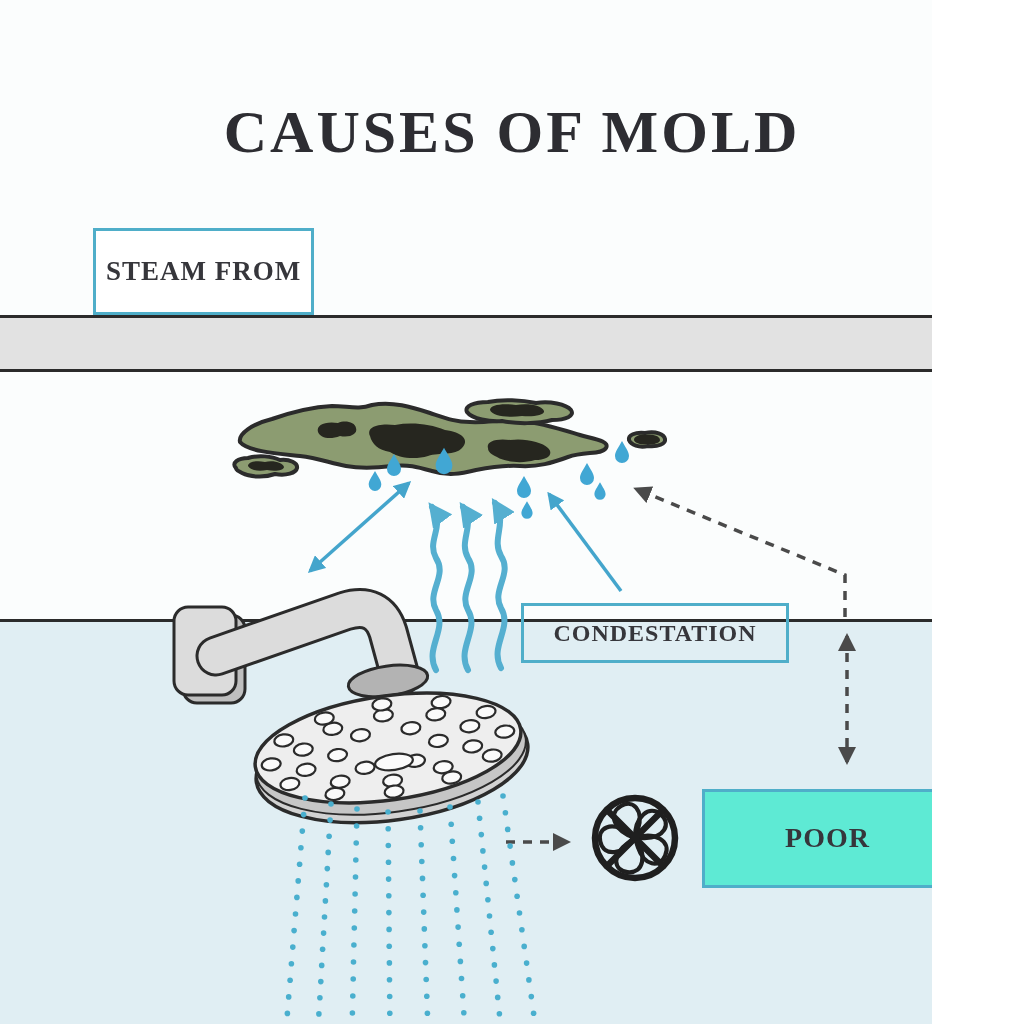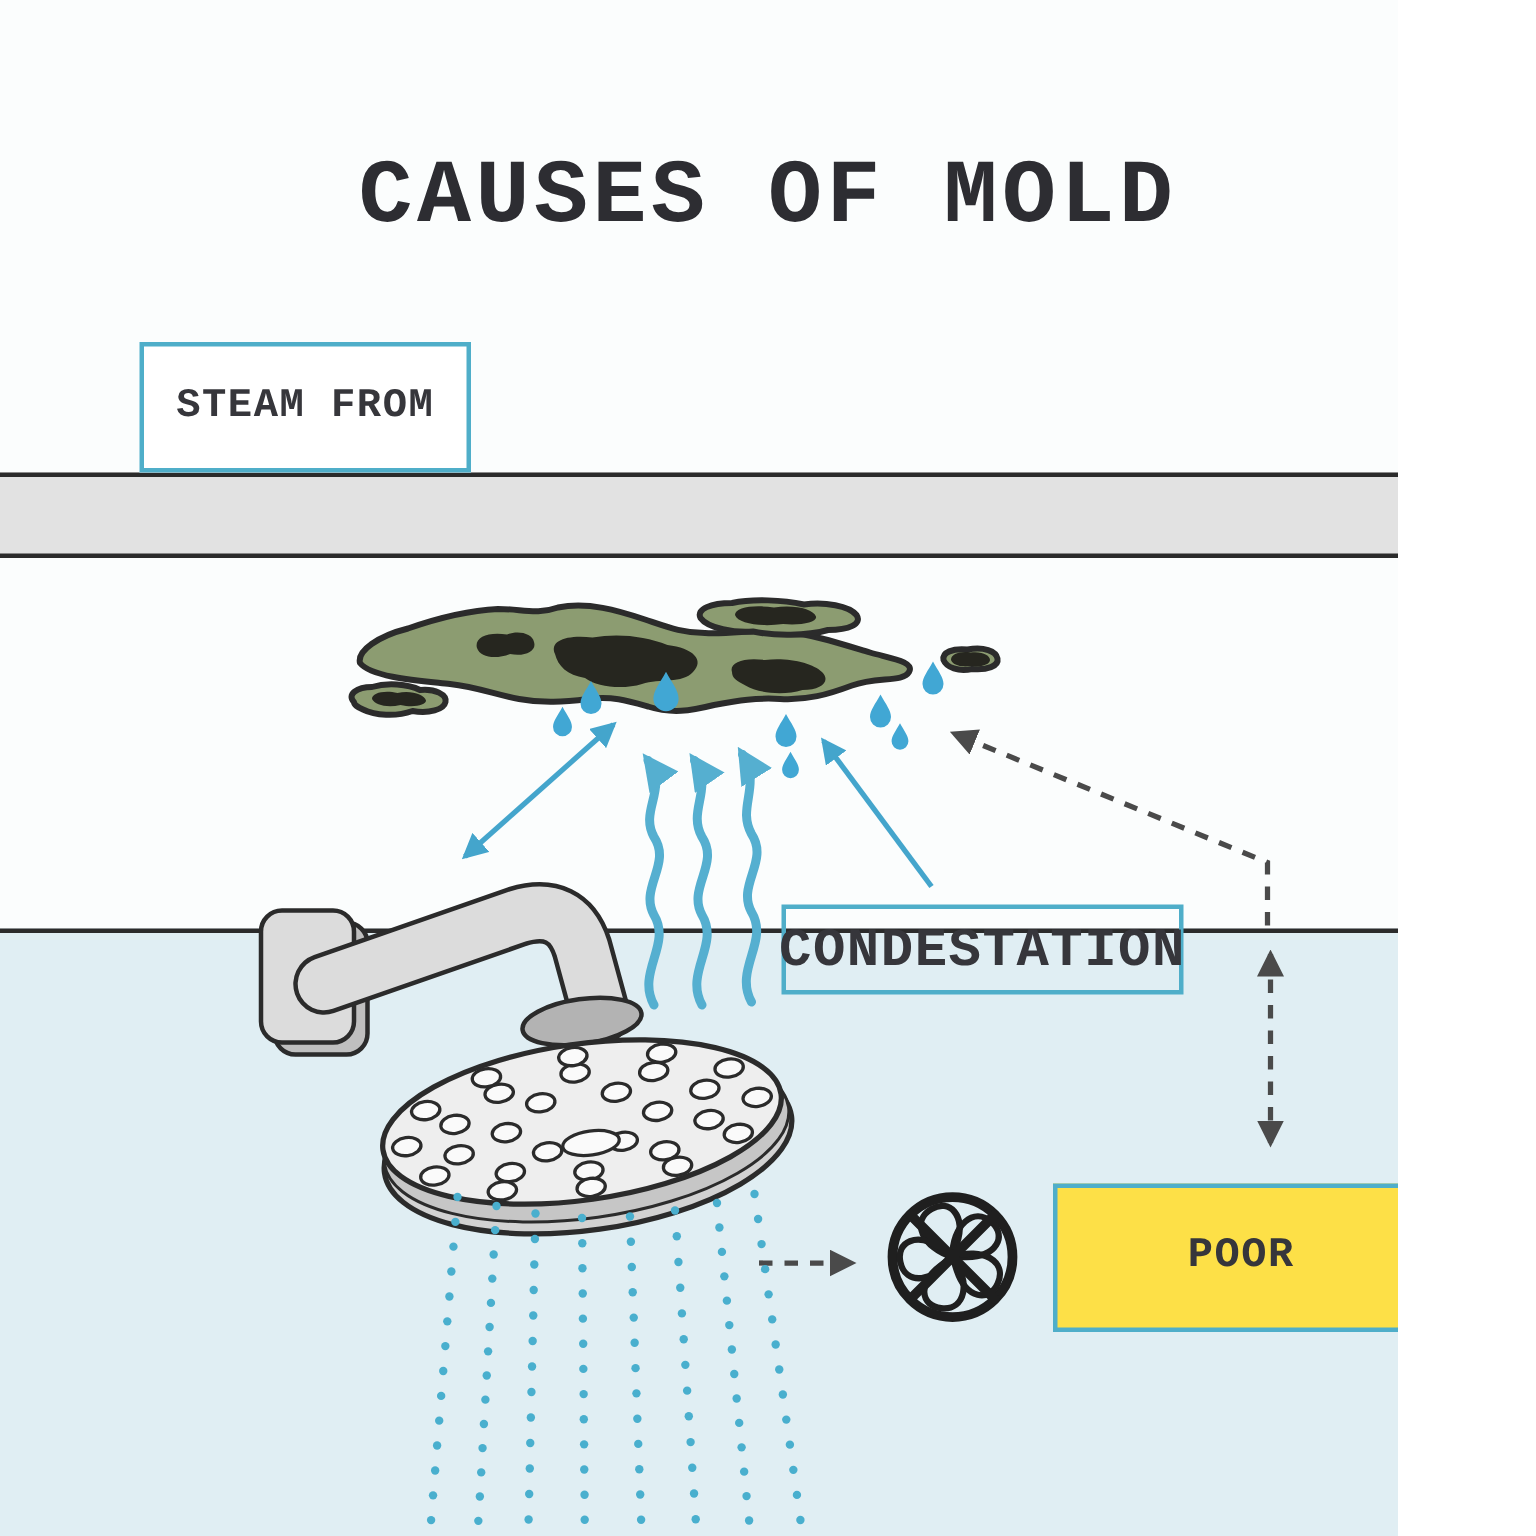--- a/index.html
+++ b/index.html
@@ -1,34 +1,34 @@
 <!DOCTYPE html>
 <html style="--c-background: #FBFDFD; --c-wall: #E0EEF3; --c-ceiling: #E2E2E2; --c-outline: #2B2B2B; --c-label-border: #4FAEC9; --c-label-text: #36363B; --c-title: #2D2D32; --c-mold-green: #8C9C71; --c-mold-dark: #26261F; --c-droplet: #41A7D4; --c-steam: #55AFD0; --c-arrow-blue: #44A5CC; --c-arrow-dark: #4A4A4A; --c-shower-light: #DCDCDC; --c-shower-mid: #C6C6C6; --c-shower-face: #EEEEEE; --c-spray: #49AFCE; --c-fan: #1F1F1F; --c-sparkle: #FFFFFF;"><head>
 <meta charset="utf-8">
 <style>
   html,body{margin:0;padding:0;background:#fff;}
   .canvas{position:relative;width:932px;height:1024px;overflow:hidden;
-          font-family:Liberation Mono, monospace;background:var(--c-background,#FBFDFD);}
+          font-family:Liberation Serif, serif;background:var(--c-background,#FBFDFD);}
   .bg-top{position:absolute;left:0;top:0;width:1024px;height:619px;background:var(--c-background,#FBFDFD);}
   .ceiling-band{position:absolute;left:0;top:315px;width:1024px;height:51px;
                 background:var(--c-ceiling,#E2E2E2);
                 border-top:3px solid var(--c-outline,#2B2B2B);
                 border-bottom:3px solid var(--c-outline,#2B2B2B);}
   .wall{position:absolute;left:0;top:619px;width:1024px;height:405px;
         background:var(--c-wall,#E0EEF3);
         border-top:3px solid var(--c-outline,#2B2B2B);box-sizing:border-box;}
   .title{position:absolute;left:0;top:98px;width:1024px;margin:0;text-align:center;
          font-size:60px;font-weight:800;letter-spacing:3px;color:var(--c-title,#2D2D32);}
   .fig{position:absolute;left:0;top:0;width:1024px;height:1024px;}
   .label-box{position:absolute;box-sizing:border-box;border:3px solid var(--c-label-border,#4FAEC9);
              display:flex;align-items:center;justify-content:center;
              font-weight:bold;color:var(--c-label-text,#36363B);text-align:center;letter-spacing:1px;}
   .steam-box{left:93px;top:228px;width:221px;height:87px;background:#ffffff;font-size:27px;line-height:1.25;}
-  .cond-box{left:521px;top:603px;width:268px;height:60px;background:transparent;font-size:36px;}
-  .vent-box{left:702px;top:789px;width:251px;height:99px;background:#fde047;font-size:28px;line-height:1.3;}
+  .cond-box{left:521px;top:603px;width:268px;height:60px;background:transparent;font-size:24px;}
+  .vent-box{left:702px;top:789px;width:251px;height:99px;background:#5eead4;font-size:28px;line-height:1.3;}
   
   .mold{fill:var(--c-mold-green,#8C9C71);stroke:var(--c-outline,#2B2B2B);stroke-width:4;stroke-linejoin:round;}
   .mold-spot{fill:var(--c-mold-dark,#26261F);stroke:none;}
   .drop{fill:var(--c-droplet,#41A7D4);}
   .steam-line{fill:none;stroke:var(--c-steam,#55AFD0);stroke-width:6;stroke-linecap:round;}
   .blue-line{fill:none;stroke:var(--c-arrow-blue,#44A5CC);stroke-width:3.5;}
   .dash{fill:none;stroke:var(--c-arrow-dark,#4A4A4A);stroke-width:3.5;stroke-dasharray:9 8;}
   .arm-out{fill:none;stroke:var(--c-outline,#2B2B2B);stroke-width:41;stroke-linecap:round;stroke-linejoin:round;}
   .arm-in{fill:none;stroke:var(--c-shower-light,#DCDCDC);stroke-width:35;stroke-linecap:round;stroke-linejoin:round;}
   .plate{fill:var(--c-shower-light,#DCDCDC);stroke:var(--c-outline,#2B2B2B);stroke-width:3;}

